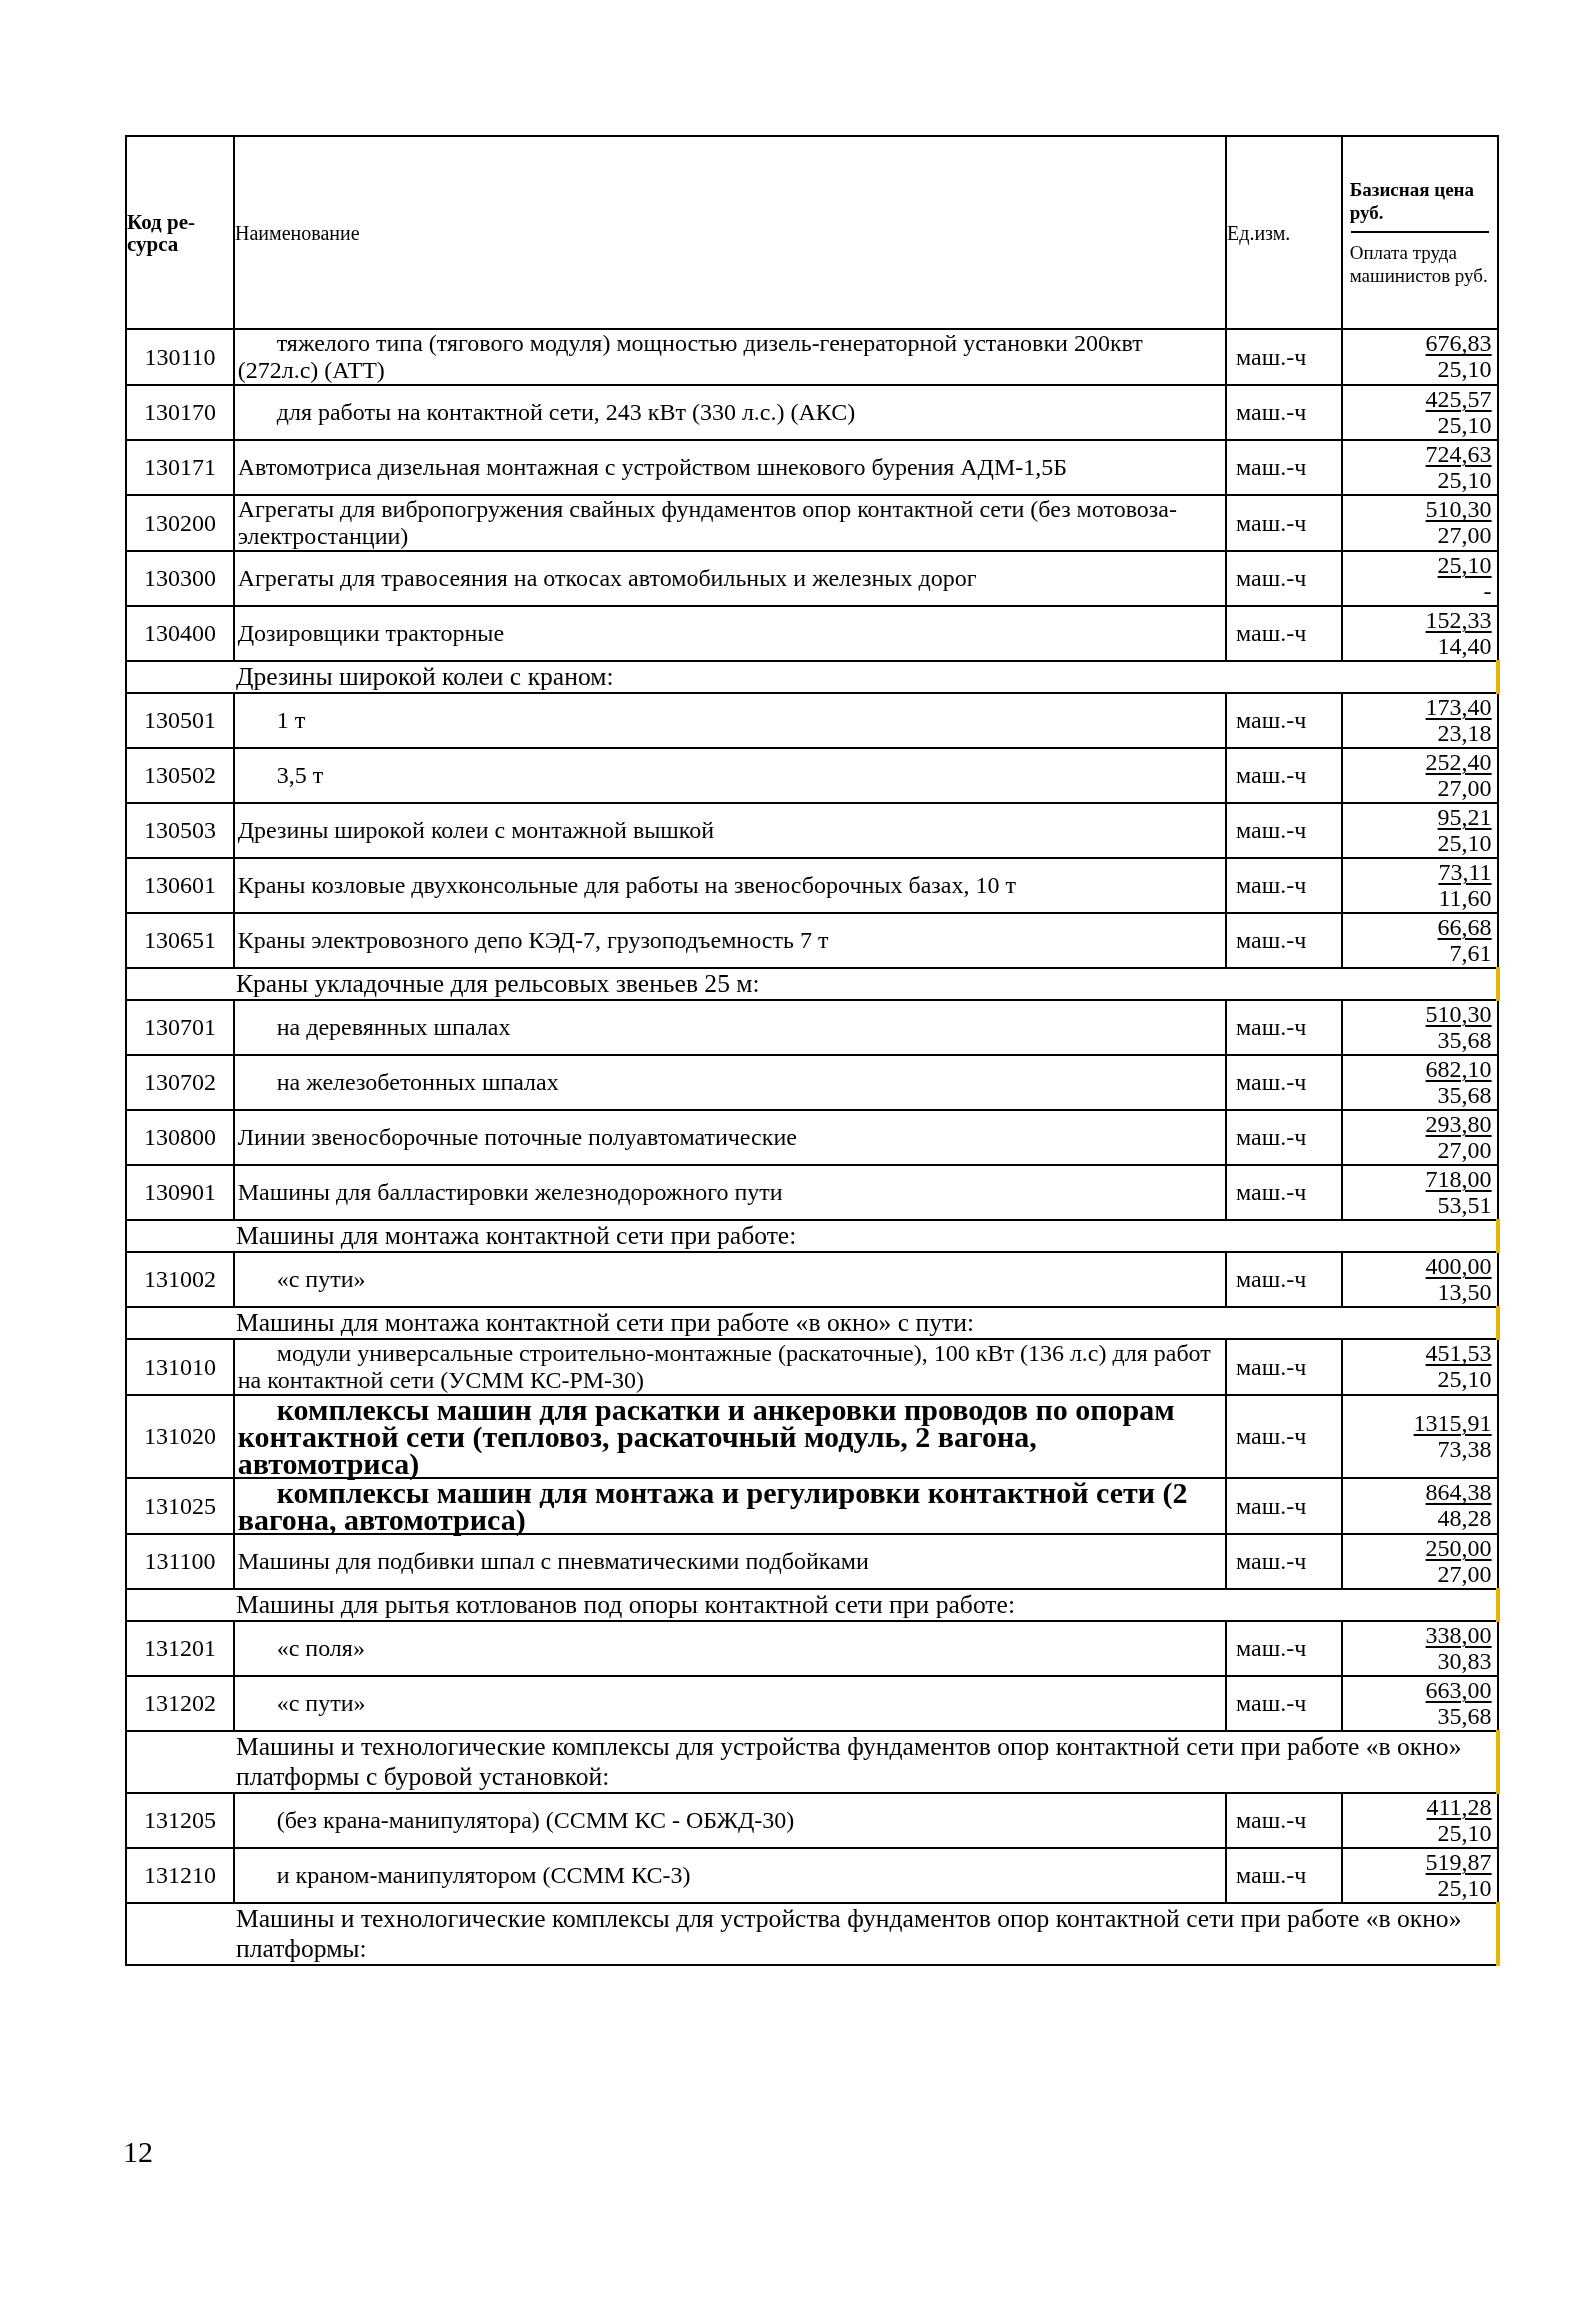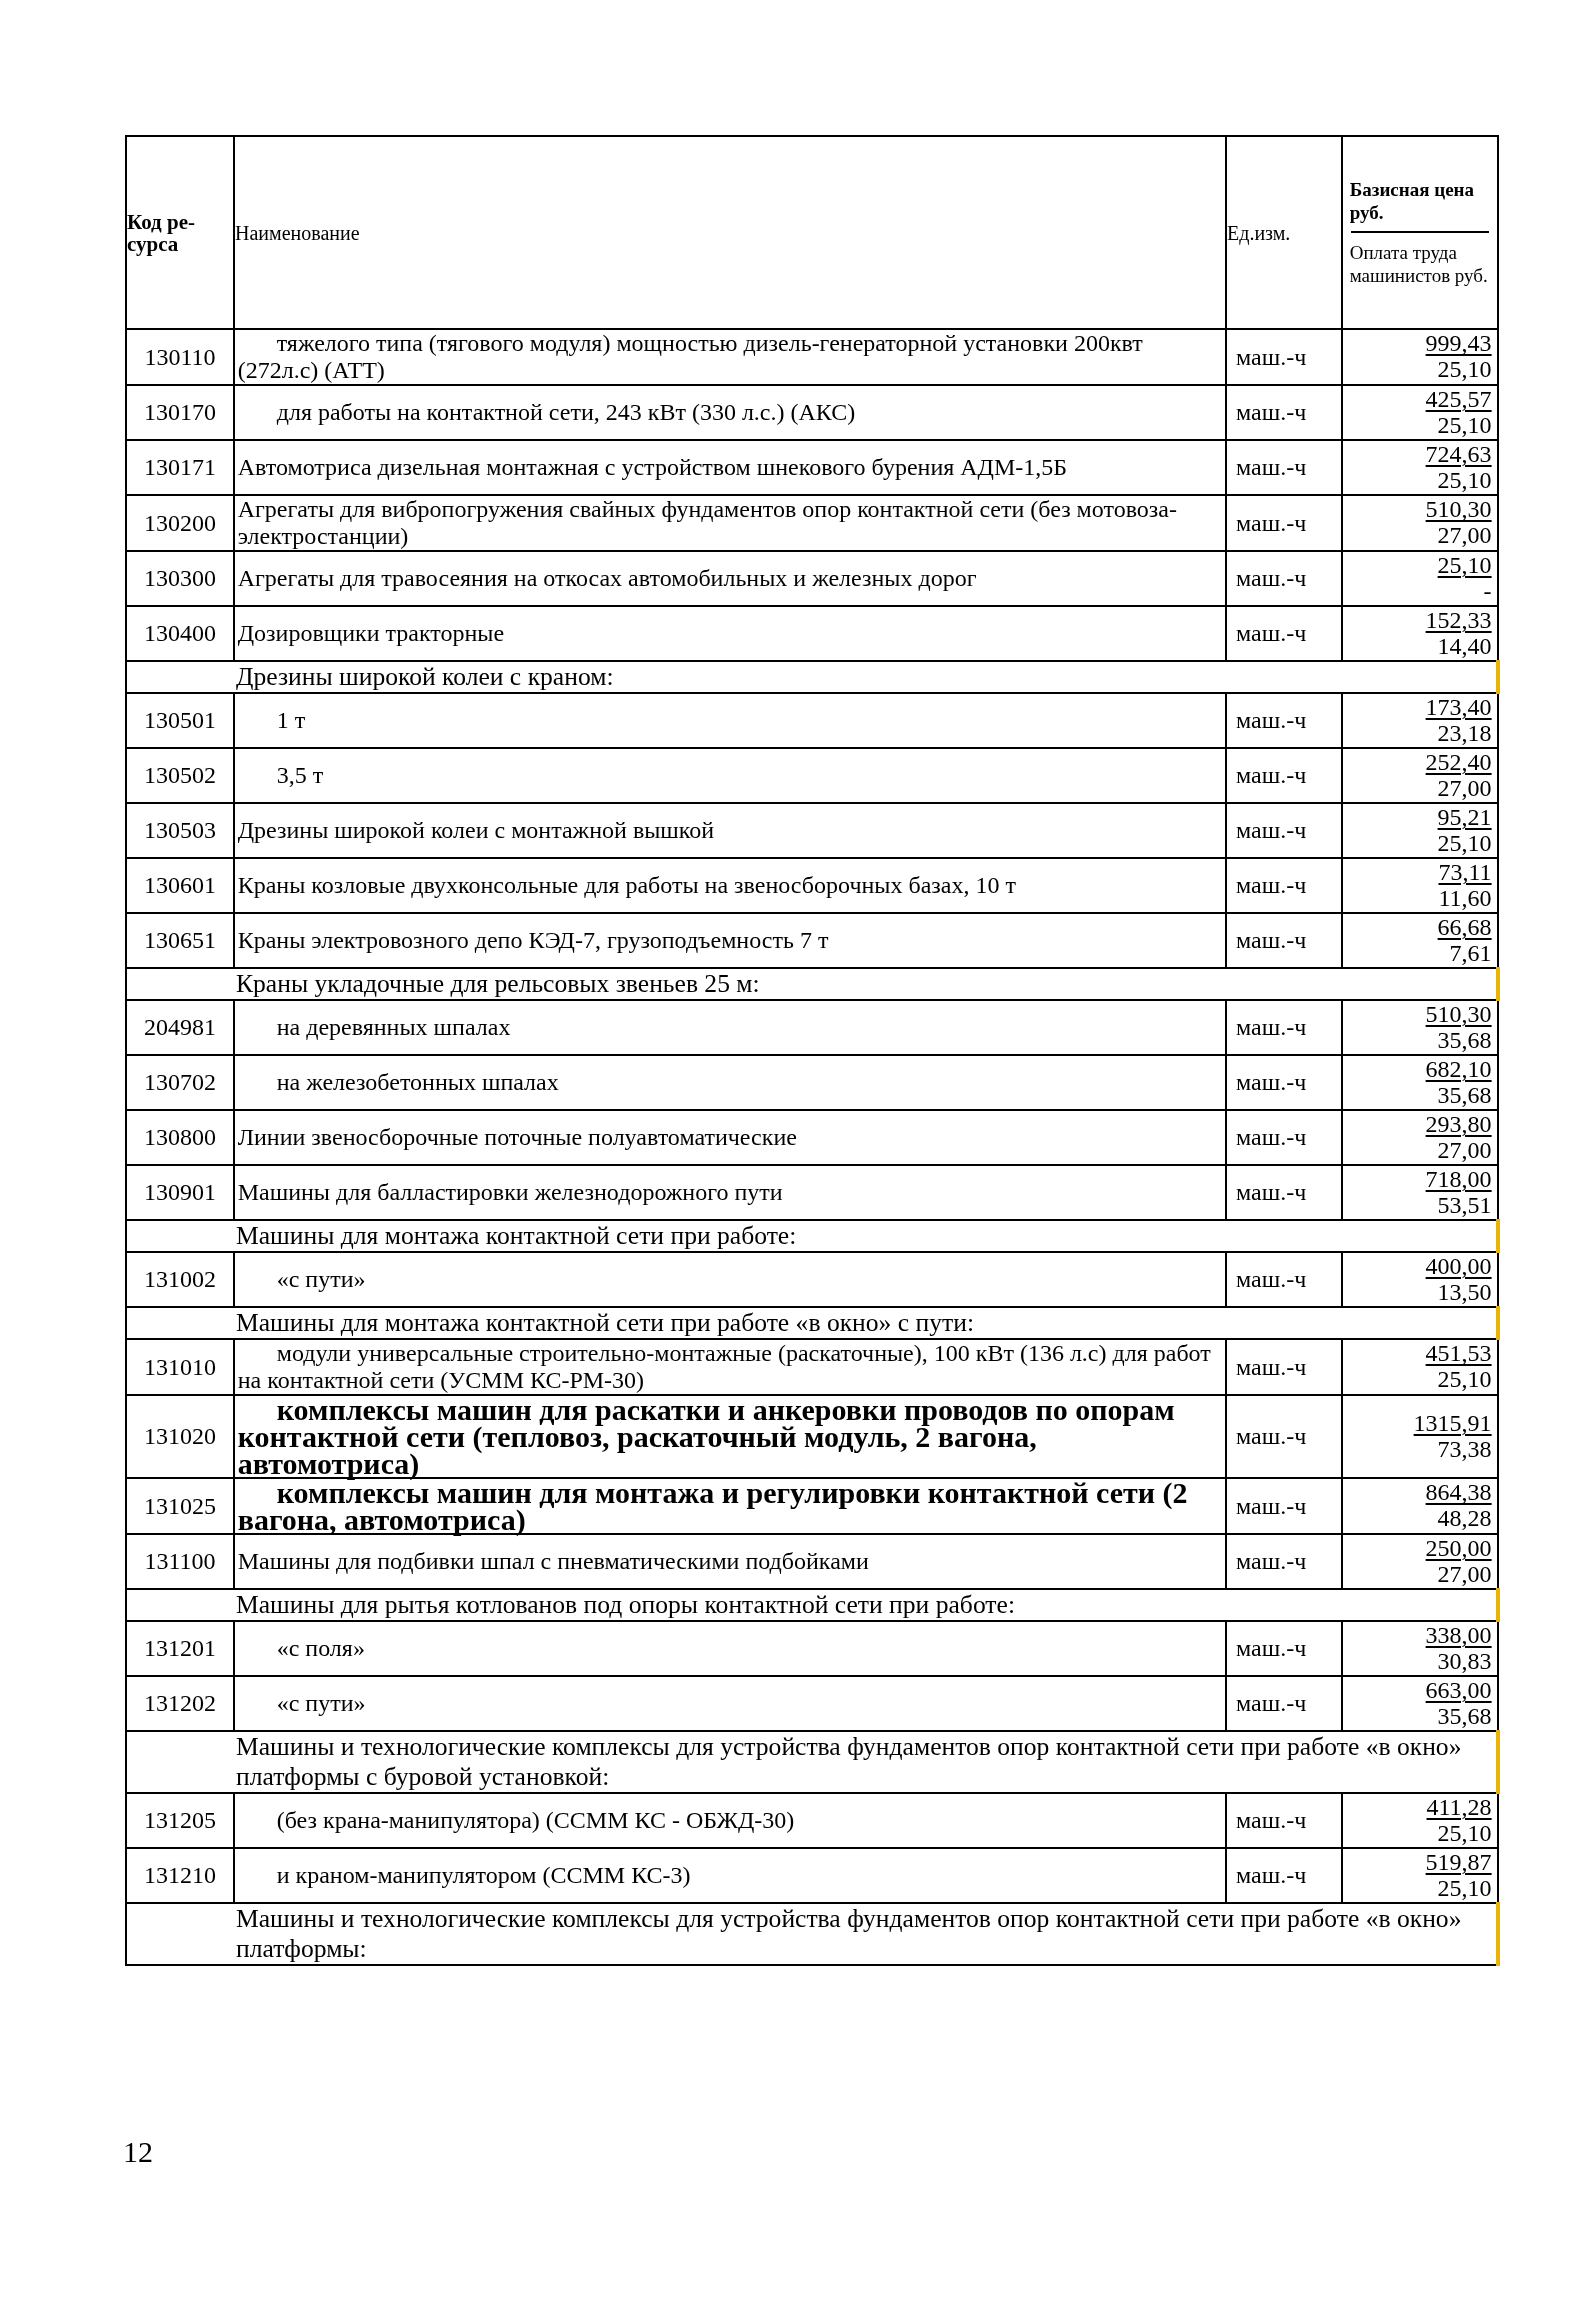--- a/index.html
+++ b/index.html
@@ -76,21 +76,21 @@
         <div class="bottom">Оплата труда машинистов руб.</div>
       </th>
     </tr>
   </thead>
   <tbody id="table-body">
       <tr class="item">
         <td class="code">130110</td>
         <td class="name"><span class="indent"></span><span>тяжелого типа (тягового модуля) мощностью дизель-генераторной установки 200квт (272л.с) (АТТ)</span></td>
         <td class="unit">маш.-ч</td>
         <td class="price">
-          <span class="base">999,43</span>
+          <span class="base">676,83</span>
           <span class="labor">25,10</span>
         </td>
       </tr>
       <tr class="item">
         <td class="code">130170</td>
         <td class="name"><span class="indent"></span><span>для работы на контактной сети, 243 кВт (330 л.с.) (АКС)</span></td>
         <td class="unit">маш.-ч</td>
         <td class="price">
           <span class="base">425,57</span>
           <span class="labor">25,10</span>
@@ -177,21 +177,21 @@
         <td class="unit">маш.-ч</td>
         <td class="price">
           <span class="base">66,68</span>
           <span class="labor">7,61</span>
         </td>
       </tr>
       <tr class="section">
         <td colspan="4">Краны укладочные для рельсовых звеньев 25 м:</td>
       </tr>
       <tr class="item">
-        <td class="code">204981</td>
+        <td class="code">130701</td>
         <td class="name"><span class="indent"></span><span>на деревянных шпалах</span></td>
         <td class="unit">маш.-ч</td>
         <td class="price">
           <span class="base">510,30</span>
           <span class="labor">35,68</span>
         </td>
       </tr>
       <tr class="item">
         <td class="code">130702</td>
         <td class="name"><span class="indent"></span><span>на железобетонных шпалах</span></td>

